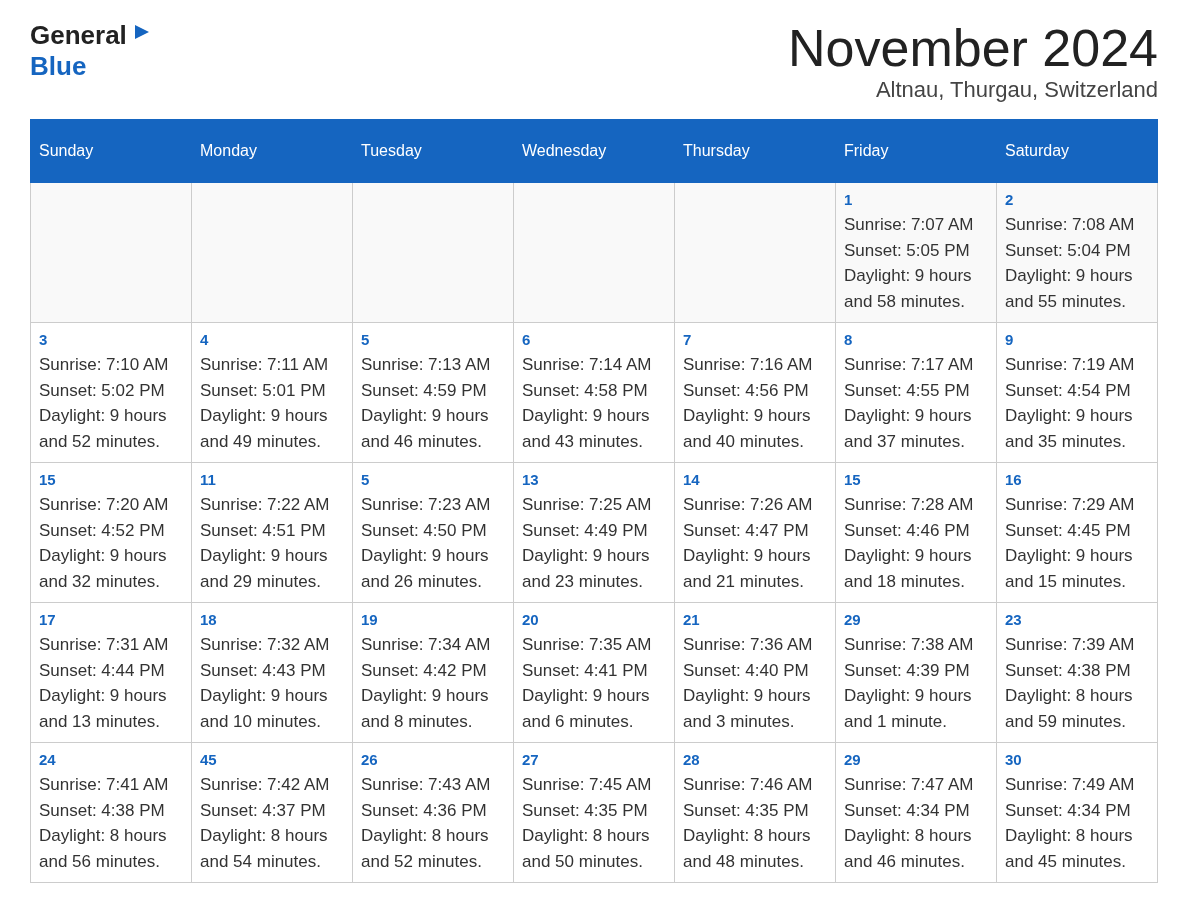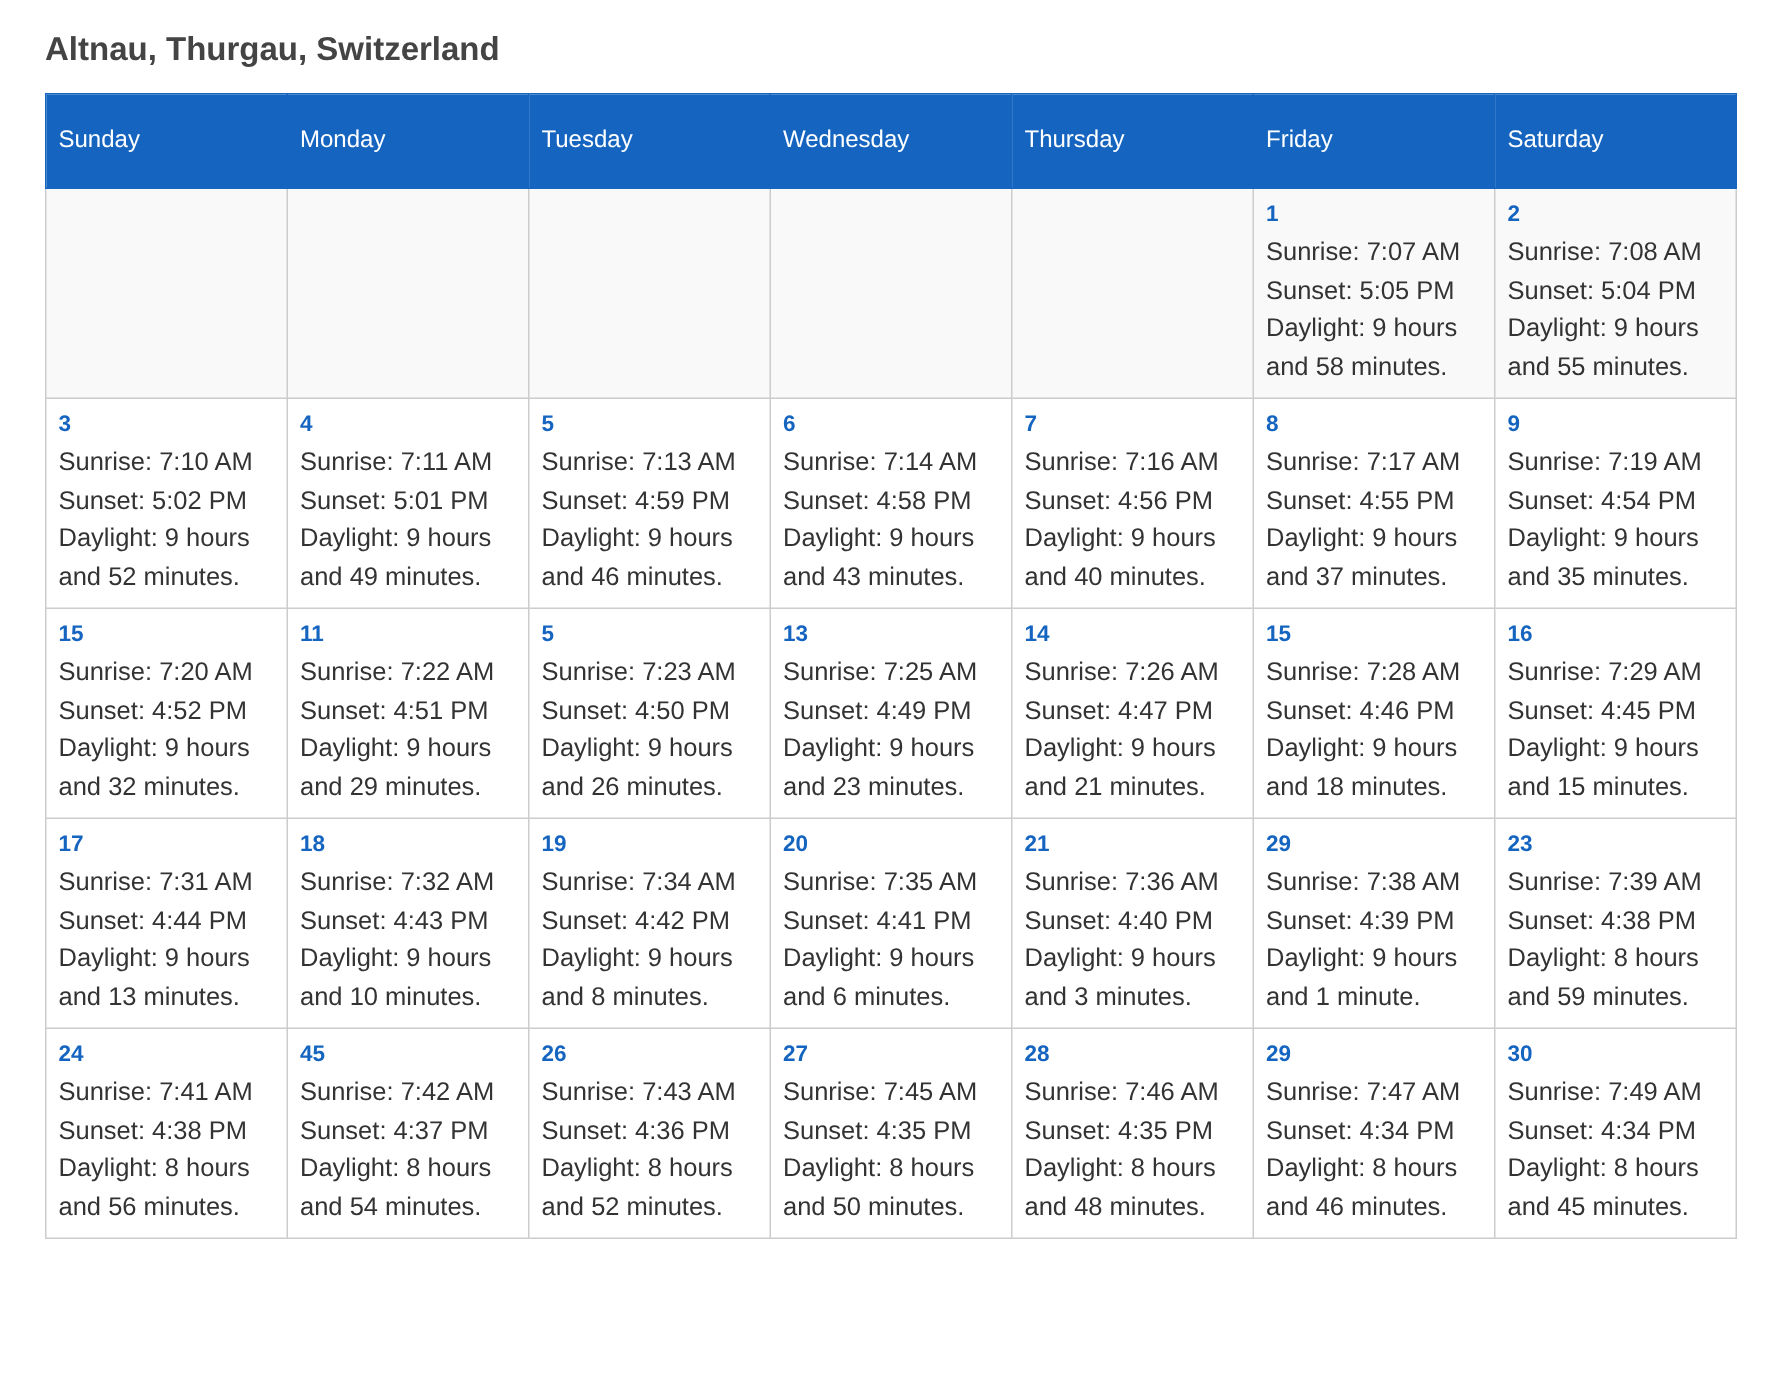--- a/index.html
+++ b/index.html
@@ -38,21 +38,21 @@
       text-align: right;
     }
     .title-block h1 {
       font-size: 52px;
       font-weight: normal;
       color: #222;
       line-height: 1.1;
     }
     .title-block h2 {
       font-size: 22px;
-      font-weight: bold;
+      font-weight: normal;
       color: #444;
     }
     .calendar {
       width: 100%;
       border-collapse: collapse;
     }
     .calendar thead tr th {
       background: #1565c0;
       color: #fff;
       font-size: 16px;
@@ -89,21 +89,35 @@
       background: #f9f9f9;
     }
     .empty-cell {
       background: #f9f9f9;
     }
   </style>
 </head>
 <body>
 
 <div class="header">
+  <div class="logo">
+    <div style="display:flex; align-items:center;">
+      <span class="logo-text-general">General</span>
+      <div style="display:inline-block; margin-left:4px; margin-top:-4px;">
+        <svg width="22" height="22" viewBox="0 0 22 22">
+          <polygon points="4,4 18,11 4,18" fill="#1565c0"></polygon>
+        </svg>
+      </div>
+    </div>
+    <div class="logo-text-blue">
+      <span>Blue</span>
+    </div>
+  </div>
   <div class="title-block">
+    <h1>November 2024</h1>
     <h2>Altnau, Thurgau, Switzerland</h2>
   </div>
 </div>
 
 <table class="calendar">
   <thead>
     <tr id="dow-header">
         <th>Sunday</th>
         <th>Monday</th>
         <th>Tuesday</th>

